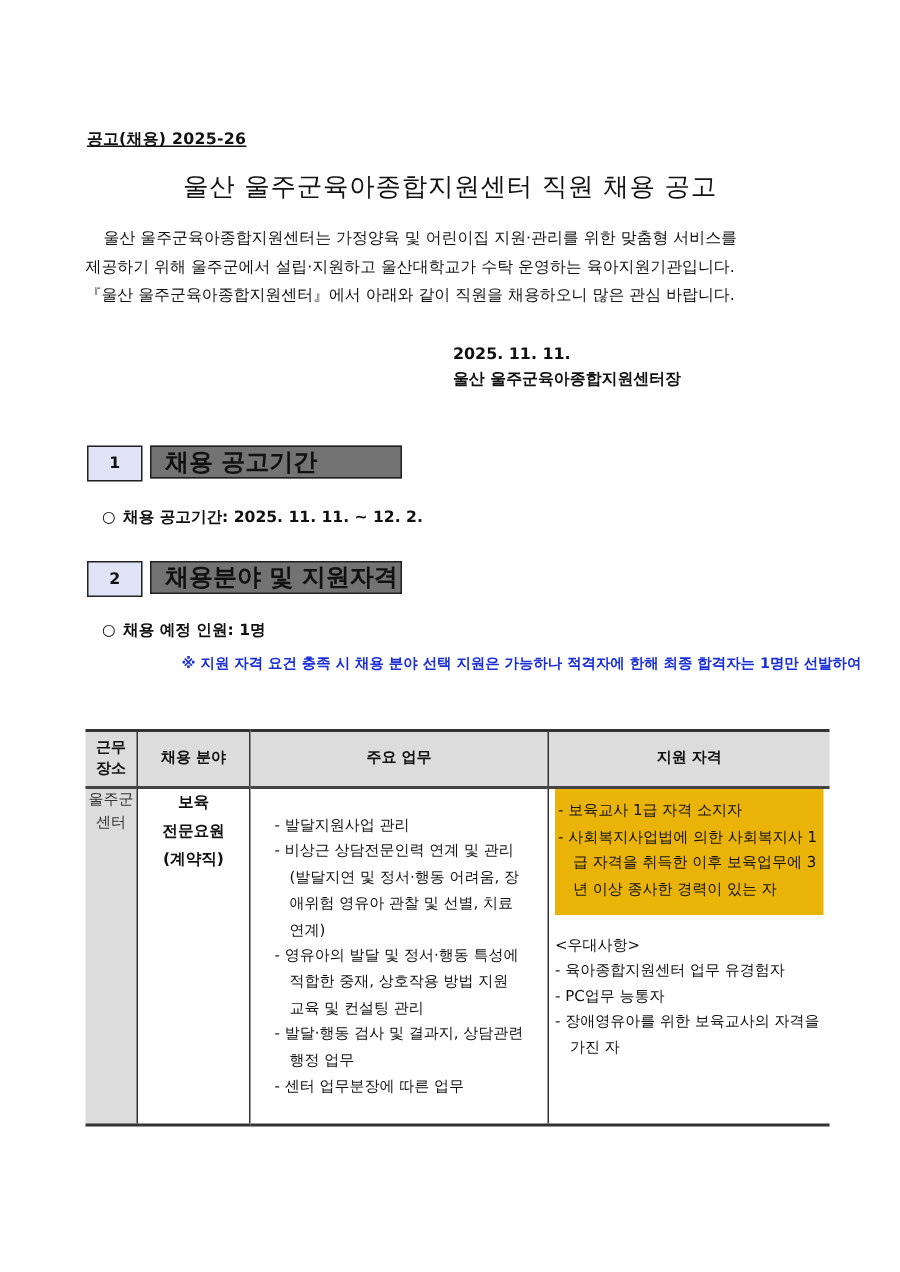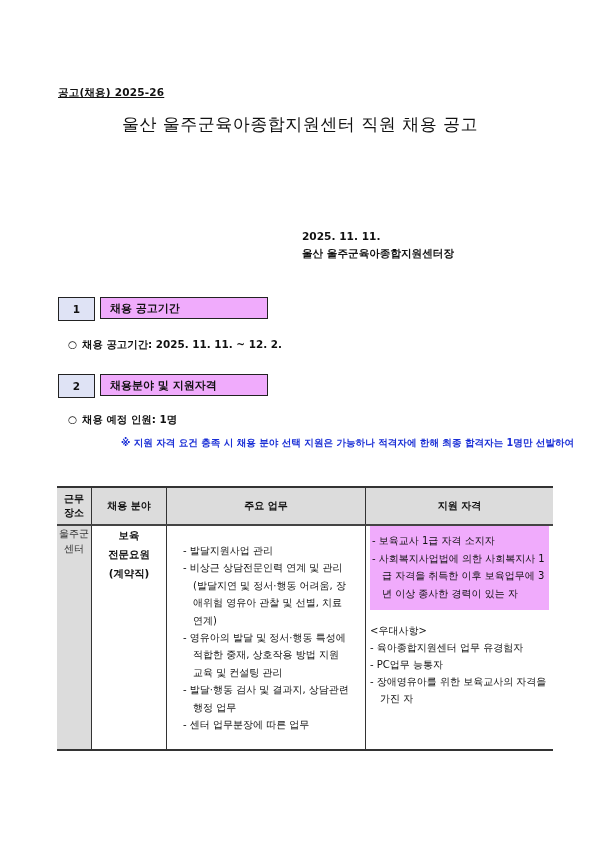--- a/index.html
+++ b/index.html
@@ -16,22 +16,22 @@
            line-height: 19px; }
   .intro p { margin: 0; white-space: nowrap; }
   .intro p.first { text-indent: 12px; }
 
   .signature { position: absolute; right: 46px; top: 228px; text-align: left; font-size: 10.6px;
                font-weight: bold; line-height: 17px; }
 
   .section { position: absolute; left: 58px; height: 24px; display: flex; gap: 5px; }
   .sec-num { width: 35px; height: 22px; border: 1px solid #222; background: #dfe3f5;
              display: flex; align-items: center; justify-content: center; font-size: 10.5px; font-weight: bold; }
-  .sec-title { width: 168px; height: 22px; border: 1px solid #222; background: #f0abfc;
-               display: flex; align-items: center; padding-left: 9px; font-size: 11px; font-weight: bold; box-sizing: border-box; }
+  .sec-title { width: 168px; height: 22px; border: 1px solid #222; background: #737373;
+               display: flex; align-items: center; padding-left: 9px; font-size: 16px; font-weight: bold; box-sizing: border-box; }
 
   .bullet { position: absolute; left: 68px; font-size: 10.4px; font-weight: bold; }
   .bullet .circ { font-weight: normal; margin-right: 5px; }
 
   .note { position: absolute; left: 79px; width: 480px; font-size: 9.6px; font-weight: bold;
           color: #1a2fd6; line-height: 25px; margin-left: 42px; }
   .note .indent { padding-left: 14px; display: block; }
 
   table.jobs { position: absolute; left: 57px; top: 486px; width: 496px; border-collapse: collapse;
                font-size: 10px; }
@@ -42,34 +42,39 @@
   table.jobs th:first-child, table.jobs td:first-child { border-left: none; }
   .col-loc { width: 34px; }
   .col-field { width: 74px; }
   .col-duty { width: 198px; }
   td.loc { background: #dcdcdc; vertical-align: middle; text-align: center; color: #333; line-height: 15px; }
   td.field { vertical-align: middle; text-align: center; font-weight: bold; font-size: 10.4px; line-height: 19px; }
   td.duty { padding: 6px 6px 6px 6px; }
   .duty-list { list-style: none; margin: 16px; padding: 0; line-height: 17.4px; }
   .duty-list li { padding-left: 10px; text-indent: -10px; }
   td.qual { padding: 4px 0 6px 0; }
-  .qual-box { background: #f0abfc; margin: 0 4px 0 4px; padding: 6px 4px 8px 2px; line-height: 17.5px; }
+  .qual-box { background: #eab308; margin: 0 4px 0 4px; padding: 6px 4px 8px 2px; line-height: 17.5px; }
   .qual-list { list-style: none; margin: 0; padding: 0; }
   .qual-list li { padding-left: 10px; text-indent: -10px; }
   .pref { padding: 12px 4px 0 4px; line-height: 17px; }
   .pref .pref-title { display: block; }
 </style>
 </head>
 <body>
 
 <div class="page">
 
   <div class="doc-no">공고(채용) 2025-26</div>
   <div class="title">울산 울주군육아종합지원센터 직원 채용 공고</div>
 
+  <div class="intro">
+    <p class="first">울산 울주군육아종합지원센터는 가정양육 및 어린이집 지원·관리를 위한 맞춤형 서비스를</p>
+    <p>제공하기 위해 울주군에서 설립·지원하고 울산대학교가 수탁 운영하는 육아지원기관입니다.</p>
+    <p>『울산 울주군육아종합지원센터』에서 아래와 같이 직원을 채용하오니 많은 관심 바랍니다.</p>
+  </div>
 
   <div class="signature">
     <div>2025. 11. 11.</div>
     <div>울산 울주군육아종합지원센터장</div>
   </div>
 
   <div class="section" style="top:297px;">
     <div class="sec-num">1</div>
     <div class="sec-title">채용 공고기간</div>
   </div>

